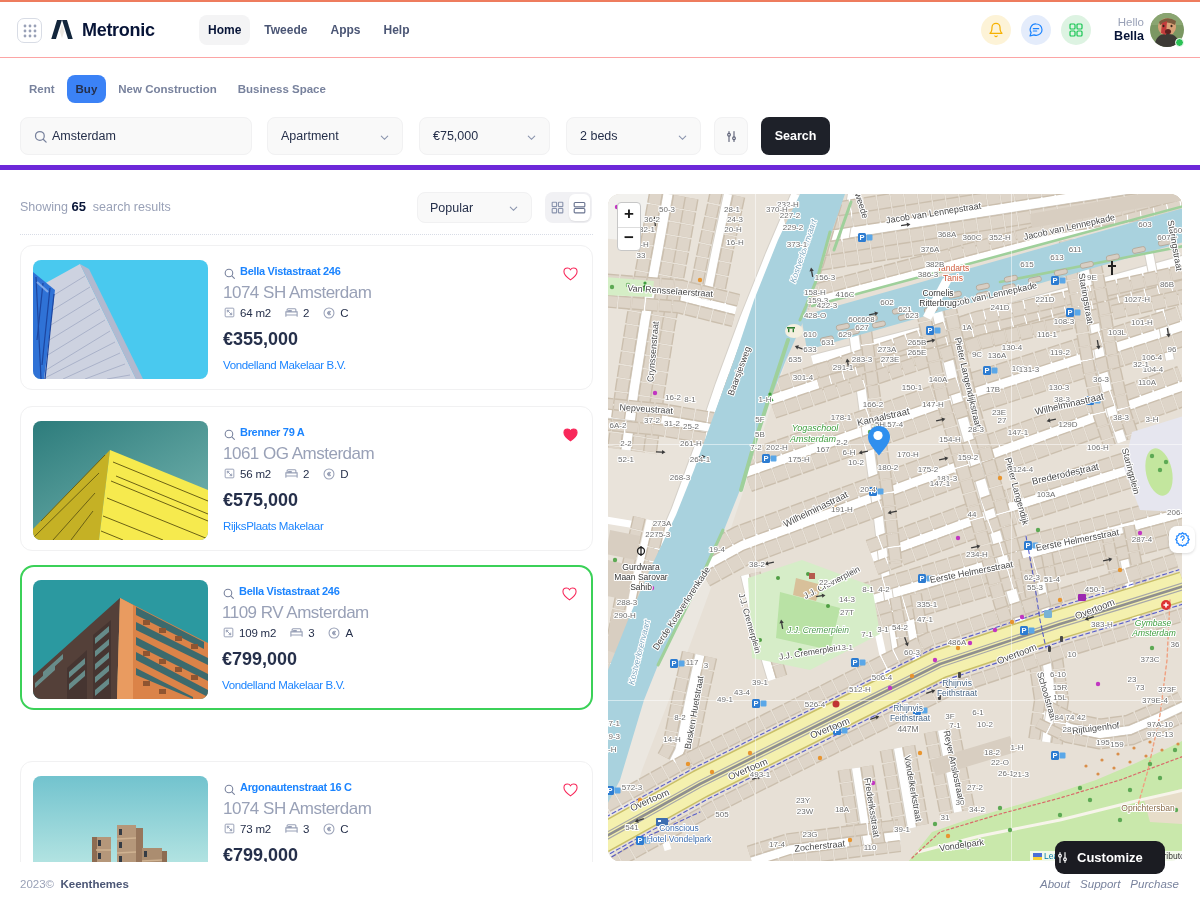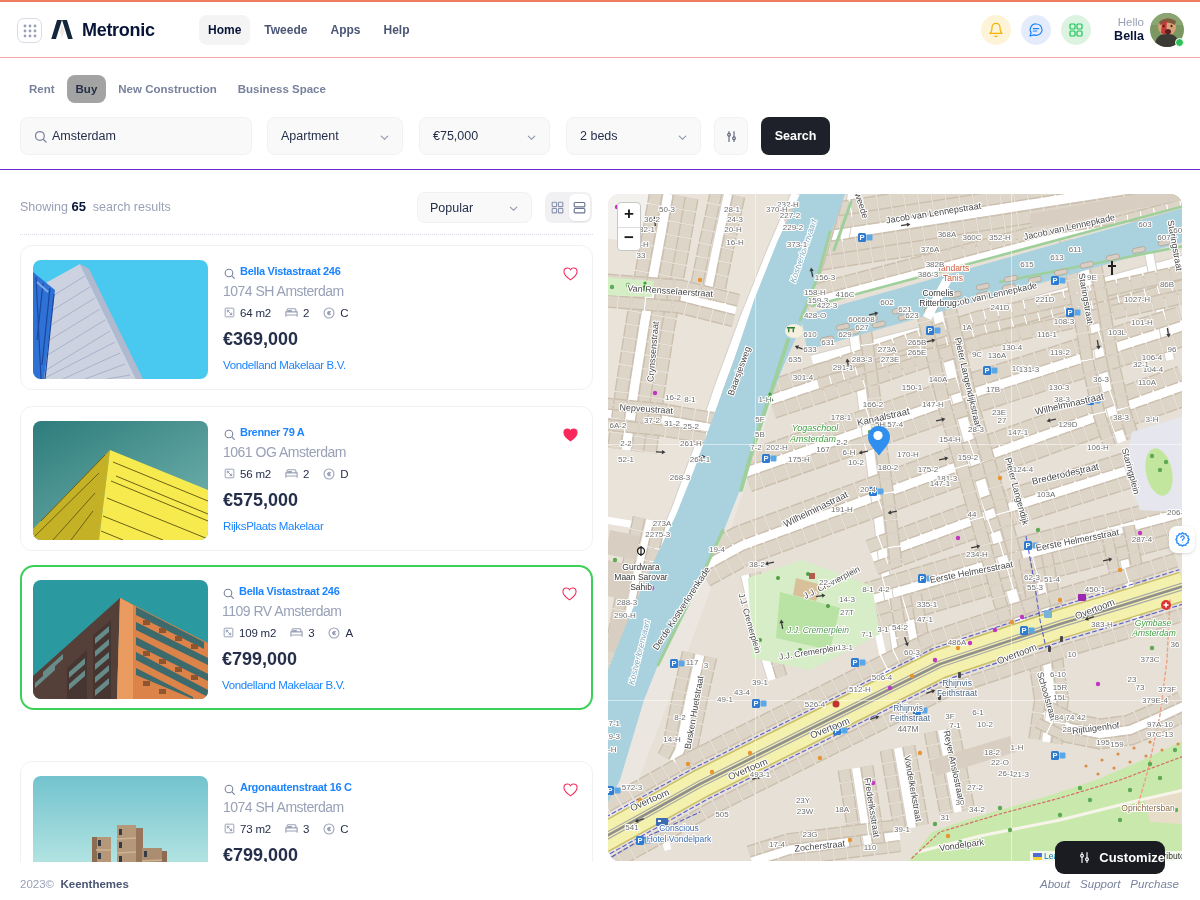--- a/index.html
+++ b/index.html
@@ -20,24 +20,24 @@
 .hicon { position:absolute; top:13px; width:30px; height:30px; border-radius:50%; display:flex; align-items:center; justify-content:center; }
 #hi1 { left:981px; background:#fdf3d7; }
 #hi2 { left:1021px; background:#e4ecfb; }
 #hi3 { left:1061px; background:#ddf3e2; }
 #hello { position:absolute; top:13px; left:1100px; width:44px; text-align:right; line-height:14px; }
 #hello .h1 { font-size:11.5px; color:#99a1b7; }
 #hello .h2 { font-size:12.5px; color:#071437; font-weight:bold; }
 #avatar { position:absolute; top:11px; left:1150px; width:34px; height:34px; border-radius:50%; overflow:hidden; }
 #avdot { position:absolute; top:36px; left:1175px; width:9px; height:9px; border-radius:50%; background:#2bc155; border:1.5px solid #fff; }
 
-#toolbar { position:absolute; top:58px; left:0; width:1200px; height:112px; background:#fff; border-bottom:1px solid #6d28d9; }
+#toolbar { position:absolute; top:58px; left:0; width:1200px; height:112px; background:#fff; border-bottom:5px solid #6d28d9; }
 .tabs { position:absolute; top:17px; left:20px; display:flex; gap:3px; }
 .tabs span { font-size:11.5px; font-weight:600; color:#78829d; padding:8px 9px; border-radius:8px; }
-.tabs span.on { background:#a3a3a3; color:#252f4a; }
+.tabs span.on { background:#3b82f6; color:#252f4a; }
 .field { position:absolute; top:59px; height:38px; background:#f9f9f9; border:1px solid #f1f1f2; border-radius:8px;
   font-size:12.5px; color:#252f4a; font-weight:500; display:flex; align-items:center; }
 .caret { position:absolute; right:12px; top:14px; }
 #f-search { left:20px; width:232px; padding-left:31px; }
 #f-search svg.mag { position:absolute; left:12px; top:11px; }
 #f1 { left:267px; width:136px; padding-left:13px; }
 #f2 { left:419px; width:131px; padding-left:13px; }
 #f3 { left:566px; width:135px; padding-left:13px; }
 #f-adv { left:714px; width:34px; height:38px; justify-content:center; padding:0; }
 #f-go { position:absolute; top:59px; left:761px; width:69px; height:38px; background:#1e2129; color:#fff;
@@ -51,42 +51,42 @@
   display:flex; align-items:center; padding:0 2px; }
 #viewtg .vb { width:23px; height:27px; display:flex; align-items:center; justify-content:center; border-radius:6px; }
 #viewtg .vb.on { background:#fff; box-shadow:0 1px 2px rgba(0,0,0,.08); }
 #dotted { position:absolute; top:234px; left:20px; width:573px; border-top:1px dotted #d8dce6; }
 .card { position:absolute; left:20px; width:573px; height:145px; background:#fff; border:1px solid #f1f1f2; border-radius:12px; }
 .card.sel { border:2px solid #3bd158; border-radius:14px; }
 .cimg { position:absolute; left:12px; top:14px; width:175px; height:119px; border-radius:8px; overflow:hidden; }
 .card.sel .cimg { left:11px; top:13px; }
 .ctit { position:absolute; font-size:11px; font-weight:600; color:#1b84ff; letter-spacing:-0.3px; }
 .cmag { position:absolute; left:222px; top:267px; }
-.caddr { position:absolute; font-size:14px; color:#99a1b7; letter-spacing:-0.5px; }
+.caddr { position:absolute; font-size:17px; color:#99a1b7; letter-spacing:-0.5px; }
 .cfeat { position:absolute; font-size:11.5px; font-weight:500; color:#252f4a; display:flex; align-items:center; gap:4px; letter-spacing:-0.2px; }
 .cprice { position:absolute; font-size:18px; font-weight:bold; color:#252f4a; }
 .cagent { position:absolute; font-size:11.5px; font-weight:500; color:#1b84ff; letter-spacing:-0.35px; }
 .cheart { position:absolute; left:562px; top:266px; }
 
 #foot-l { position:absolute; top:878px; left:20px; font-size:11.5px; color:#99a1b7; }
 #foot-l b { color:#4b5675; font-weight:600; font-size:11.5px; }
 #foot-r { position:absolute; top:878px; left:1040px; font-size:11.5px; color:#78829d; display:flex; gap:10px;font-style:italic; }
 
 #map { position:absolute; top:194px; left:608px; width:574px; height:667px; border-radius:12px; overflow:hidden; background:#edebe4; }
 #zoomctl { position:absolute; top:202px; left:617px; width:24px; height:49px; background:#fff; border:1px solid #c7c7c7;
   border-radius:4px; z-index:5; }
 #zoomctl .zline { position:absolute; top:24px; left:0; width:100%; border-top:1px solid #ddd; }
 #zoomctl .zp { position:absolute; width:100%; text-align:center; font-size:17px; font-weight:bold; color:#1a1a1a; font-family:"Liberation Sans"; }
 #helpbtn { position:absolute; top:526px; left:1169px; width:26px; height:27px; background:#fff; border-radius:8px;
   box-shadow:0 1px 3px rgba(0,0,0,.15); z-index:6; display:flex; align-items:center; justify-content:center; }
 #leaflet { position:absolute; top:851px; left:1030px; height:10px; line-height:10px; background:rgba(255,255,255,.75); z-index:5;
   font-size:8.5px; color:#333; padding:0 3px; white-space:nowrap; width:152px; overflow:hidden; }
 #leaflet a { color:#0078a8; }
 #customize { position:absolute; top:841px; left:1055px; width:110px; height:33px; background:#1b1c22; border-radius:9px;
-  z-index:7; color:#fff; font-size:13px; font-weight:600; display:flex; align-items:center; justify-content:flex-end; gap:7px; }
+  z-index:7; color:#fff; font-size:13px; font-weight:600; display:flex; align-items:center; justify-content:flex-start; gap:7px; }
 </style>
 </head>
 <body>
 <div id="topline"></div>
 <div id="header">
   <div id="gridbtn">
     <svg width="16" height="16" viewBox="0 0 16 16">
       <g fill="#99a1b7">
           <circle cx="3" cy="3" r="1.4"></circle>
           <circle cx="8" cy="3" r="1.4"></circle>
@@ -262,21 +262,21 @@
           <path d="M3 18v-7h18v7M3 16h18M5 11V7.5a1.5 1.5 0 0 1 1.5-1.5h11A1.5 1.5 0 0 1 19 7.5V11M7.5 11V9h4v2"></path>
         </svg>
     <span>2</span>
         <span style="width:5px"></span>
     <svg width="14" height="14" viewBox="0 0 24 24" fill="none" stroke="#99a1b7" stroke-width="1.8">
           <circle cx="12" cy="12" r="8.5"></circle>
           <path d="M14.5 9.5a3 3 0 1 0 0 5M9.5 11h4M9.5 13h4" stroke-linecap="round"></path>
         </svg>
     <span>C</span>
   </div>
-  <div class="cprice" style="top:83px;left:202px">€369,000</div>
+  <div class="cprice" style="top:83px;left:202px">€355,000</div>
   <div class="cagent" style="top:113px;left:202px">Vondelland Makelaar B.V.</div>
   <svg class="cheart" style="top:21px;left:542px" width="15" height="14" viewBox="0 0 24 22" fill="none" stroke="#f8285a" stroke-width="1.7">
         <path d="M12 20.3C5.2 15.6 1.5 11.5 1.5 7.3 1.5 4 4 1.5 7.2 1.5c1.9 0 3.8 1 4.8 2.6C13 2.5 14.9 1.5 16.8 1.5 20 1.5 22.5 4 22.5 7.3c0 4.2-3.7 8.3-10.5 13z"></path>
       </svg>
 </div>
 
 <div class="card" style="top:406px">
   <div class="cimg"><svg width="175" height="119" viewBox="0 0 175 119">
     <defs>
             <linearGradient id="sky2" x1="0" y1="0" x2="0.8" y2="1">

